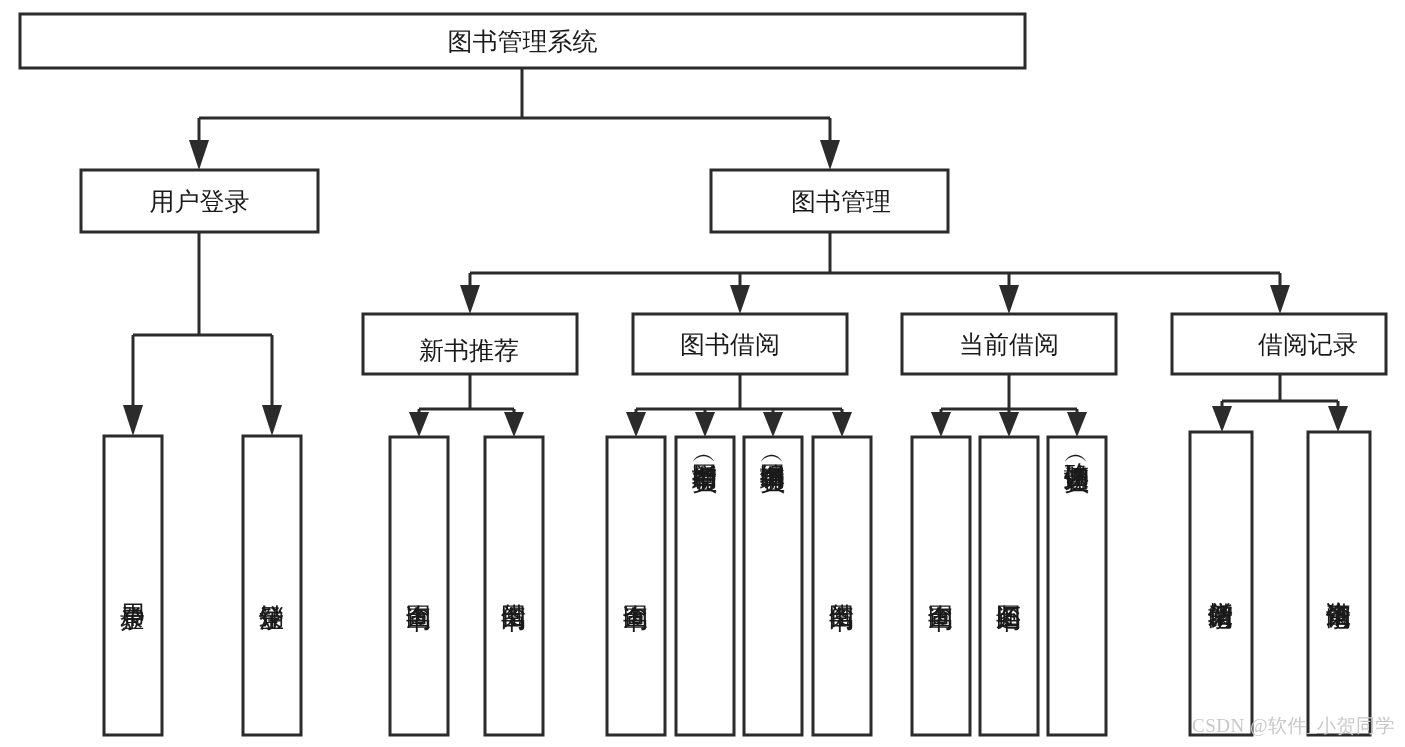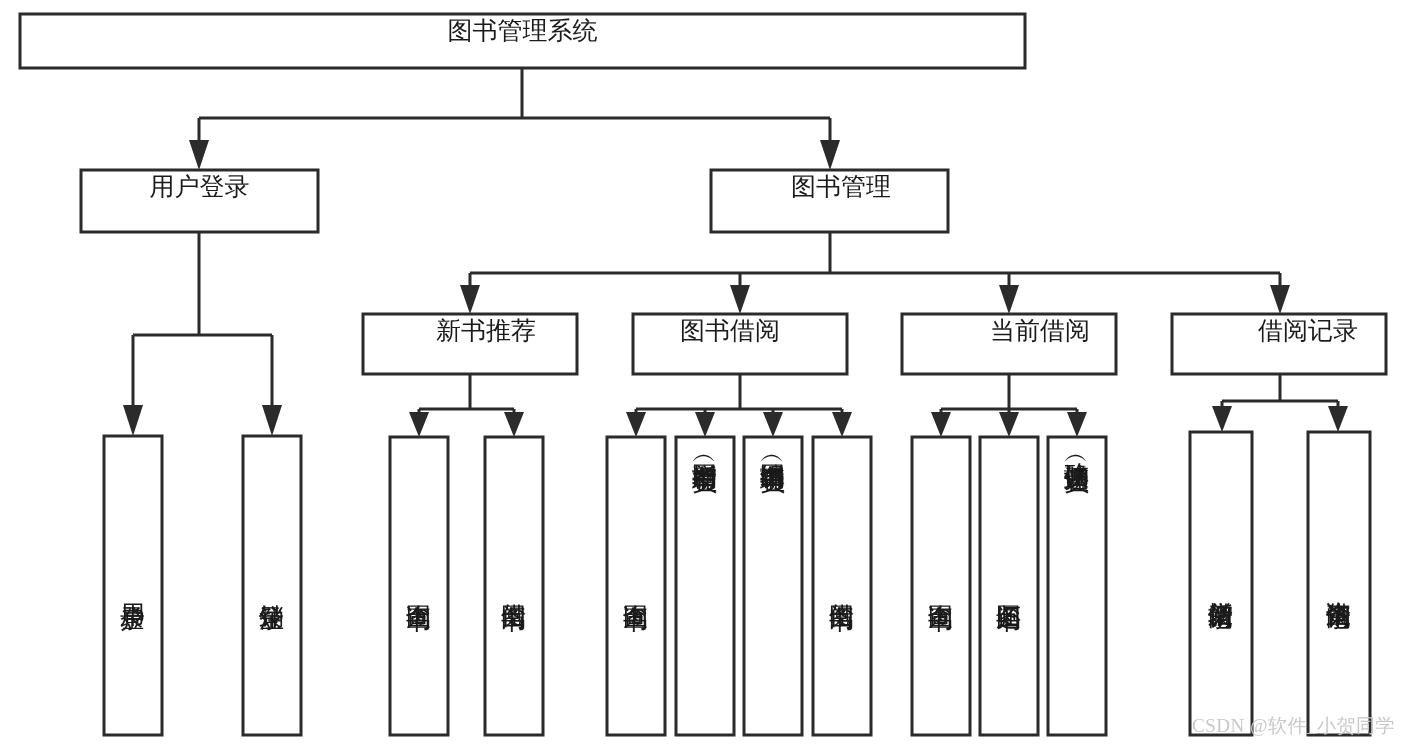--- a/index.html
+++ b/index.html
@@ -55,20 +55,21 @@
     font-family: "Liberation Sans", "DejaVu Sans", sans-serif;
     font-size: 25px;
     line-height: 1.04;
     color: #1a1a1a;
     letter-spacing: 1px;
     white-space: nowrap;
   }
   .hlabel-wrap {
     position: absolute;
     display: flex;
+    align-items: center;
     justify-content: center;
     pointer-events: none;
   }
   .hlabel-wrap span {
     font-family: "Liberation Sans", "DejaVu Sans", sans-serif;
     color: #1a1a1a;
     white-space: nowrap;
   }
   .title-label span { font-size: 25px; }
   .l2-label span { font-size: 25px; }
@@ -185,27 +186,27 @@
     <span>图书管理系统</span>
   </div>
 
   <div class="hlabel-wrap l2-label" style="left:81px; top:170px; width:237px; height:62px;">
     <span>用户登录</span>
   </div>
   <div class="hlabel-wrap l2-label" style="left:711px; top:170px; width:260px; height:62px;">
     <span>图书管理</span>
   </div>
 
-  <div class="hlabel-wrap l3-label" style="left:379px; top:314px; width:214px; height:72px;">
+  <div class="hlabel-wrap l3-label" style="left:362px; top:314px; width:214px; height:72px;">
     <span>新书推荐</span>
   </div>
   <div class="hlabel-wrap l3-label" style="left:633px; top:314px; width:194px; height:60px;">
     <span>图书借阅</span>
   </div>
-  <div class="hlabel-wrap l3-label" style="left:902px; top:314px; width:214px; height:60px;padding-left:31px;">
+  <div class="hlabel-wrap l3-label" style="left:902px; top:314px; width:214px; height:60px;">
     <span>当前借阅</span>
   </div>
   <div class="hlabel-wrap l3-label" style="left:1172px; top:314px; width:214px; height:60px;margin-left:29px;">
     <span>借阅记录</span>
   </div>
 
   <div class="vlabel-wrap" style="left:104px; top:436px; width:58px; height:299px;">
     <span>用户登录</span>
   </div>
   <div class="vlabel-wrap" style="left:243px; top:436px; width:58px; height:299px;">

